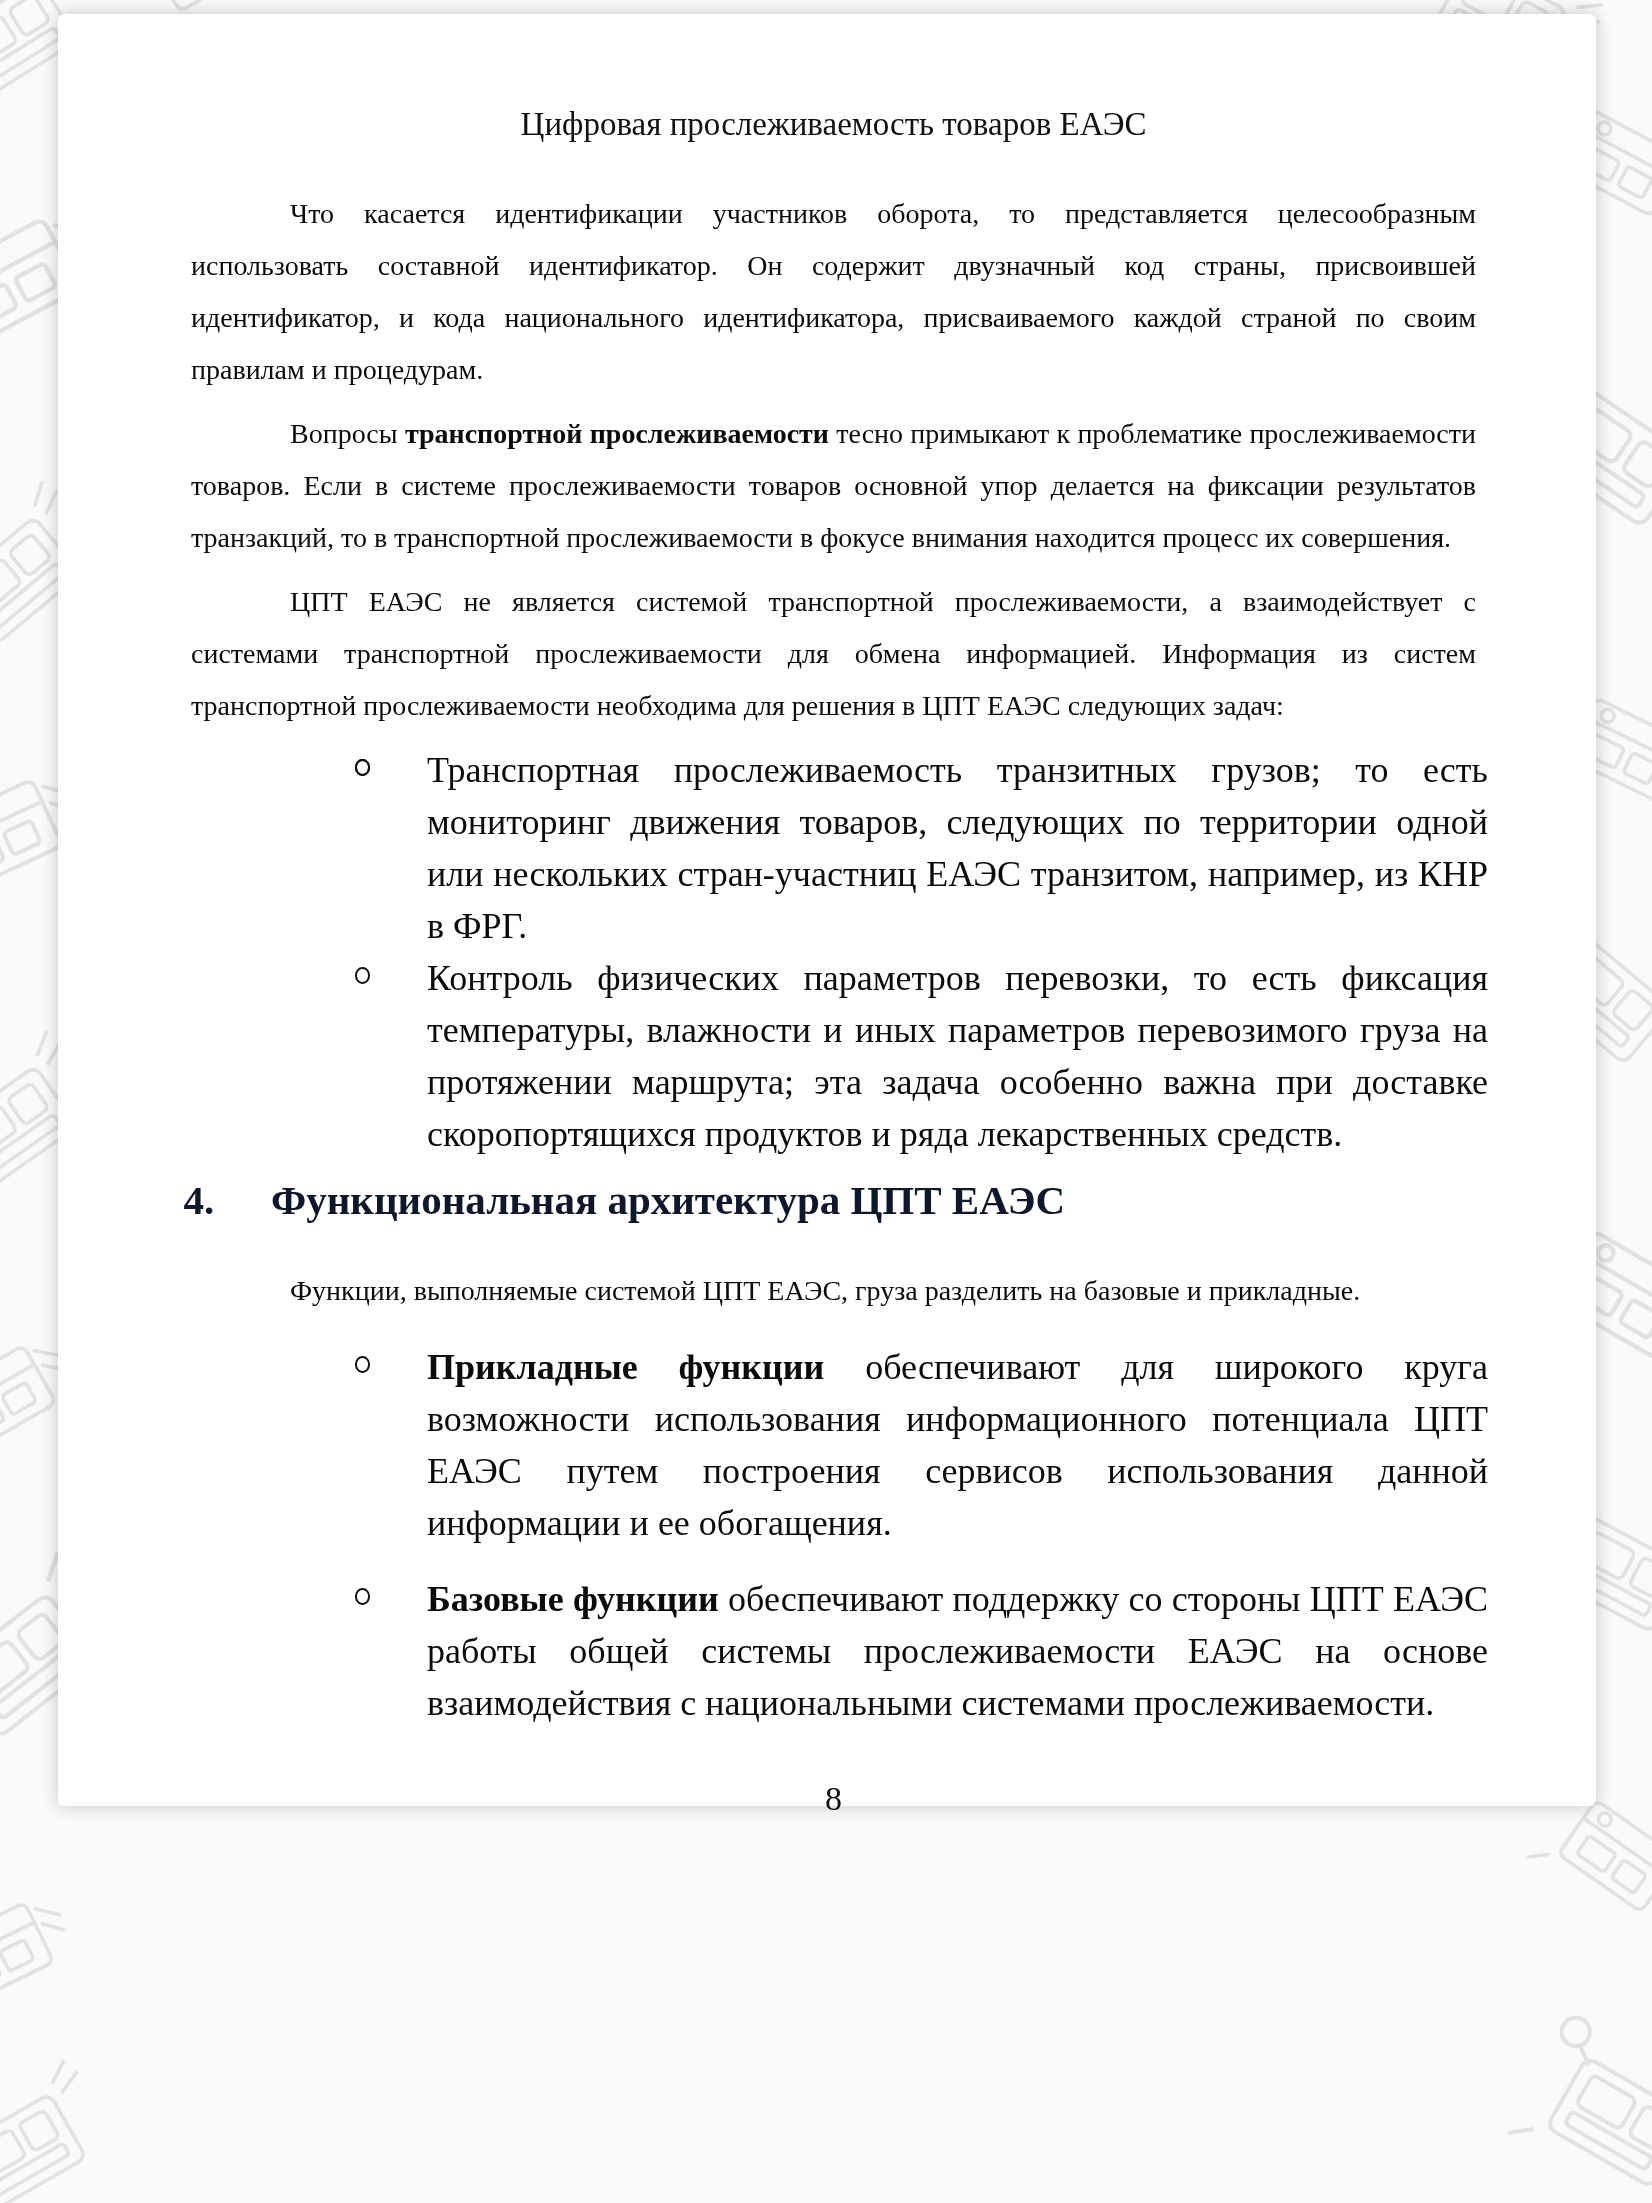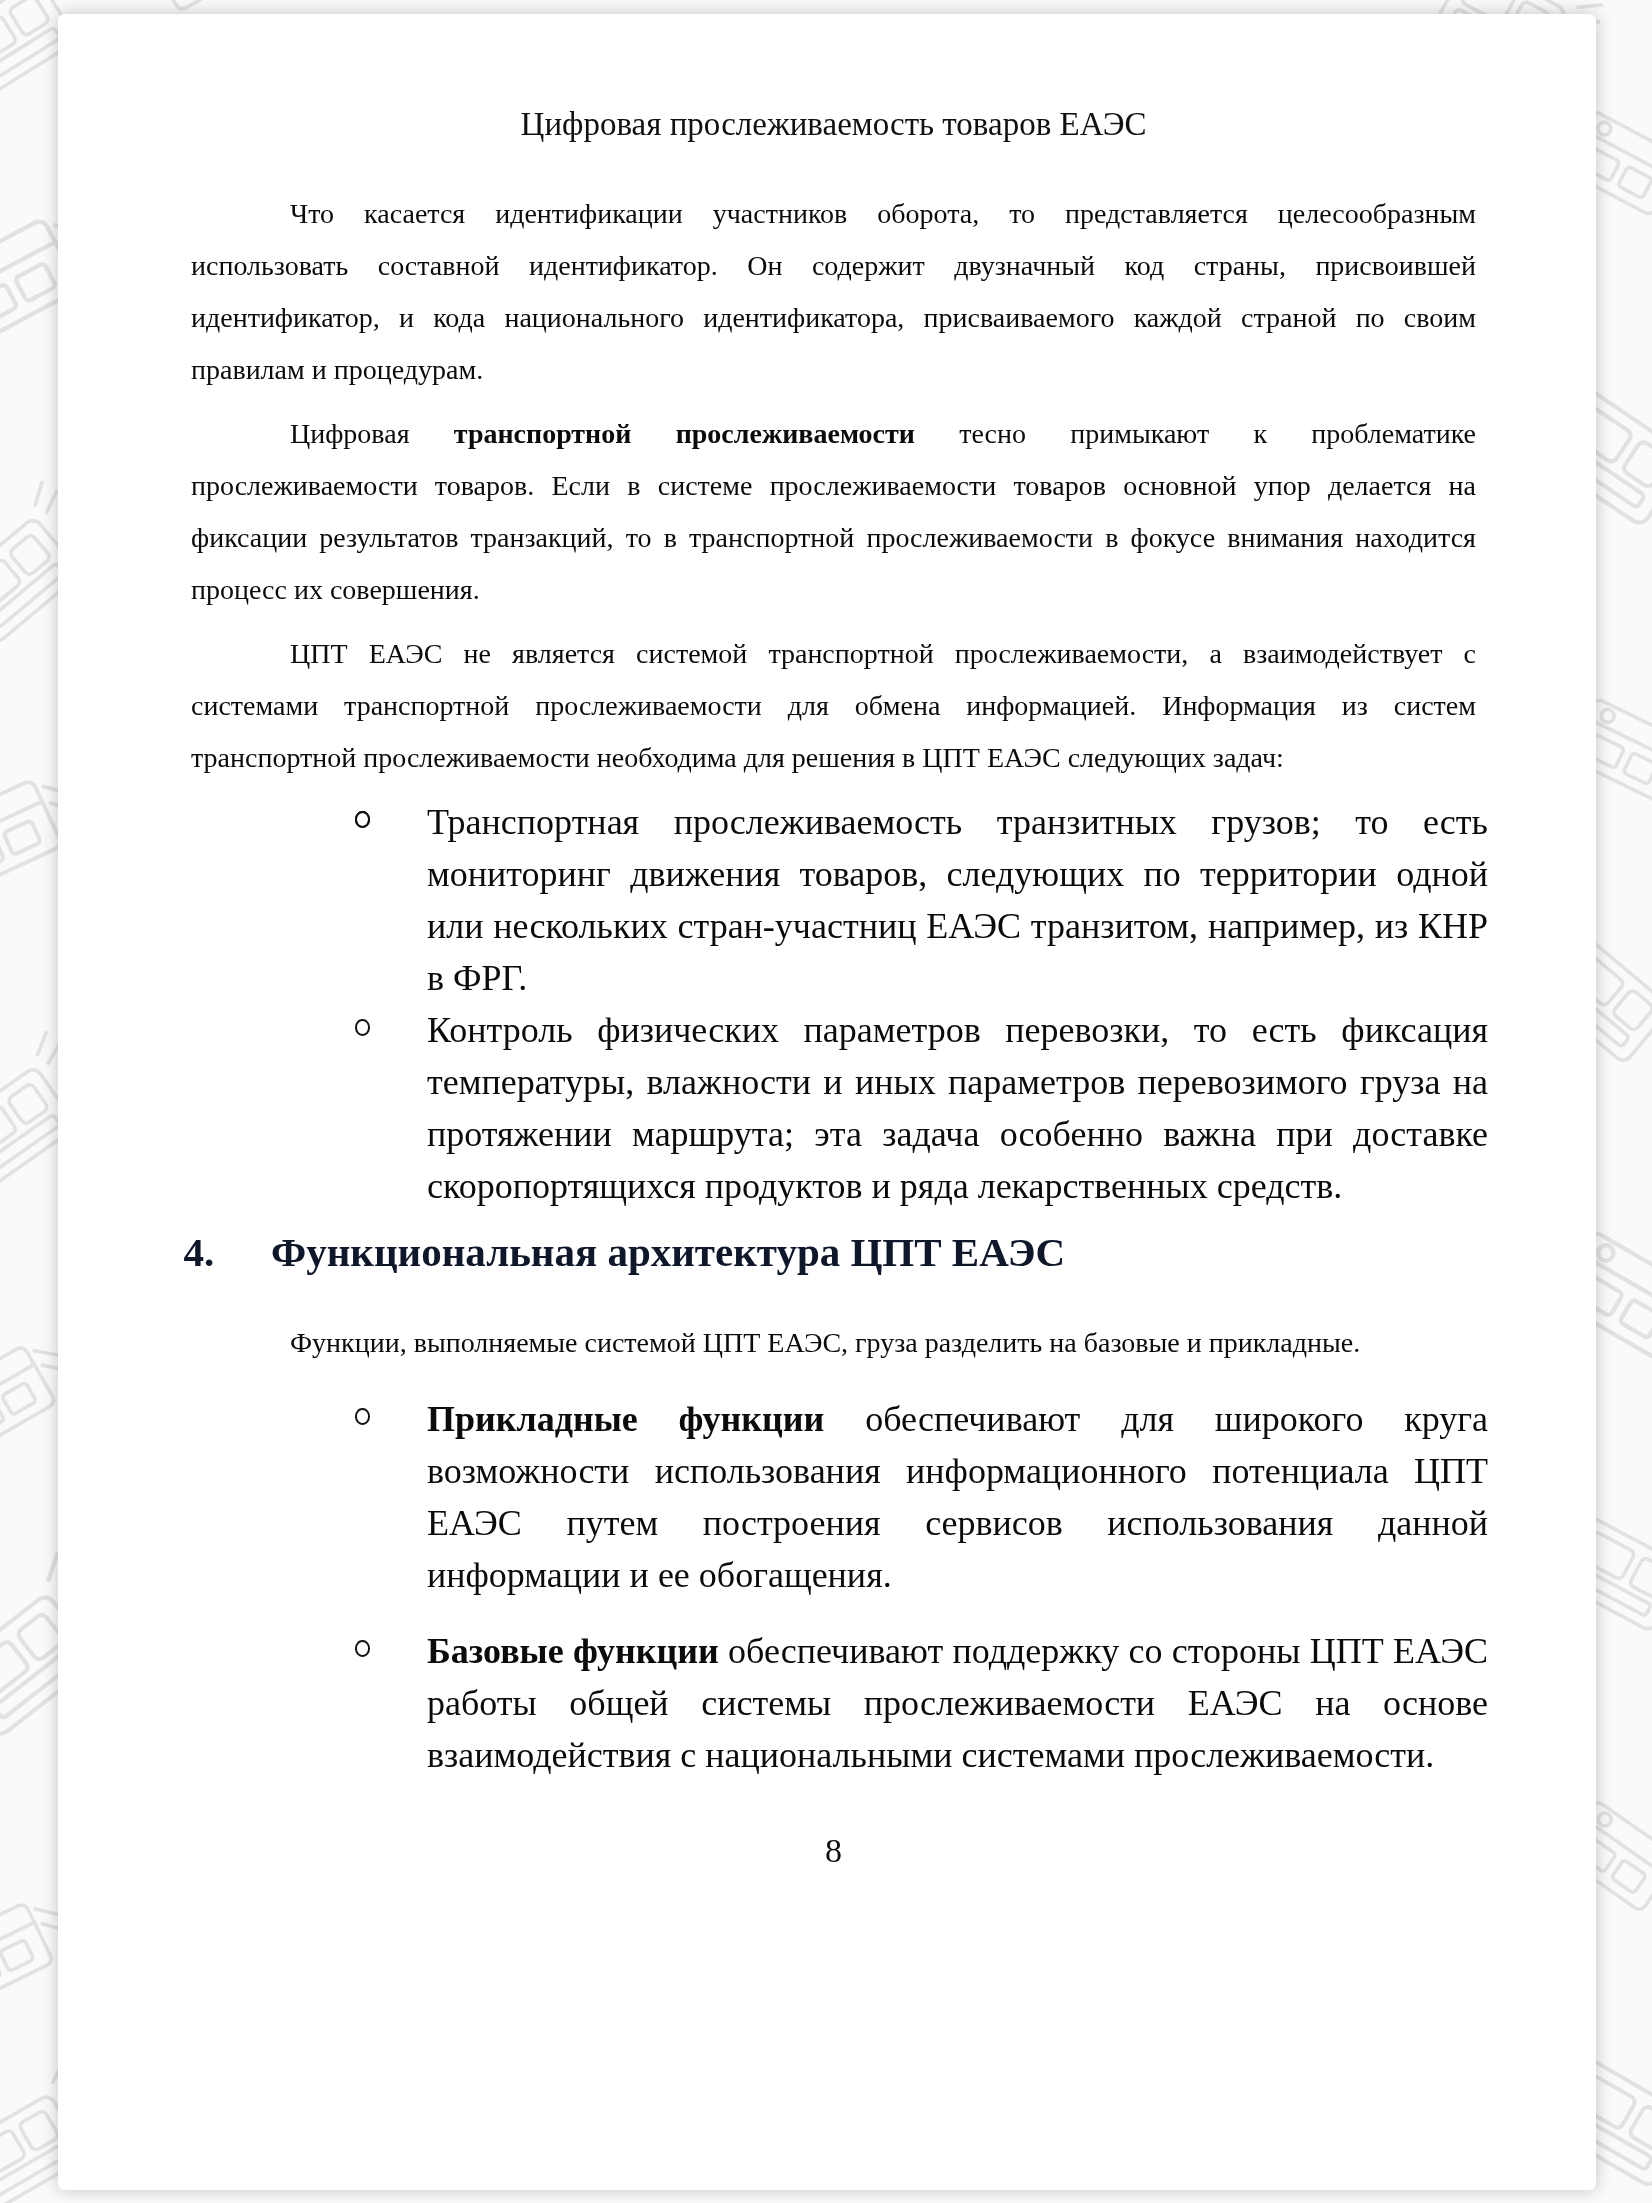--- a/index.html
+++ b/index.html
@@ -6,21 +6,21 @@
   .backdrop{
     position:relative;
     width:1653px;height:2204px;
     background:#fafafa;
     overflow:hidden;
     font-family:"Liberation Serif", serif;
   }
   .pattern{position:absolute;left:0;top:0;z-index:0;}
   .page{
     position:absolute;left:58px;top:13.8px;z-index:1;
-    width:1538px;height:2176px;
+    width:1538px;height:1792px;
     box-sizing:border-box;
     background:#ffffff;
     border-radius:6.4px;
     box-shadow:0 0 16.5px rgba(0,0,0,0.22);
     padding:90px 108px 0 121px;
     color:#0b0b0b;
   }
   .running-header{
     text-align:center;
     font-size:33px;line-height:40px;
@@ -114,21 +114,21 @@
     <use href="#icoA" transform="translate(1728,2240) rotate(30) scale(1.1)"></use>
     <use href="#icoA" transform="translate(1600,-45) rotate(28)"></use>
   </svg>
 
   <div class="page">
 
     <div class="running-header">Цифровая прослеживаемость товаров ЕАЭС</div>
 
     <p class="para indent">Что касается идентификации участников оборота, то представляется целесообразным использовать составной идентификатор. Он содержит двузначный код страны, присвоившей идентификатор, и кода национального идентификатора, присваиваемого каждой страной по своим правилам и процедурам.</p>
 
-    <p class="para indent"><span>Цифровая </span><span class="b">транспортной прослеживаемости</span><span> тесно примыкают к проблематике прослеживаемости товаров. Если в системе прослеживаемости товаров основной упор делается на фиксации результатов транзакций, то в транспортной прослеживаемости в фокусе внимания находится процесс их совершения.</span></p>
+    <p class="para indent"><span>Вопросы </span><span class="b">транспортной прослеживаемости</span><span> тесно примыкают к проблематике прослеживаемости товаров. Если в системе прослеживаемости товаров основной упор делается на фиксации результатов транзакций, то в транспортной прослеживаемости в фокусе внимания находится процесс их совершения.</span></p>
 
     <p class="para indent">ЦПТ ЕАЭС не является системой транспортной прослеживаемости, а взаимодействует с системами транспортной прослеживаемости для обмена информацией. Информация из систем транспортной прослеживаемости необходима для решения в ЦПТ ЕАЭС следующих задач:</p>
 
     <ul class="list">
       <li class="li">
         <span class="bullet"></span>
       </li>
       <li class="li">
         <span class="bullet"></span>
         <span>Транспортная прослеживаемость транзитных грузов; то есть мониторинг движения товаров, следующих по территории одной или нескольких стран-участниц ЕАЭС транзитом, например, из КНР в ФРГ.</span>

